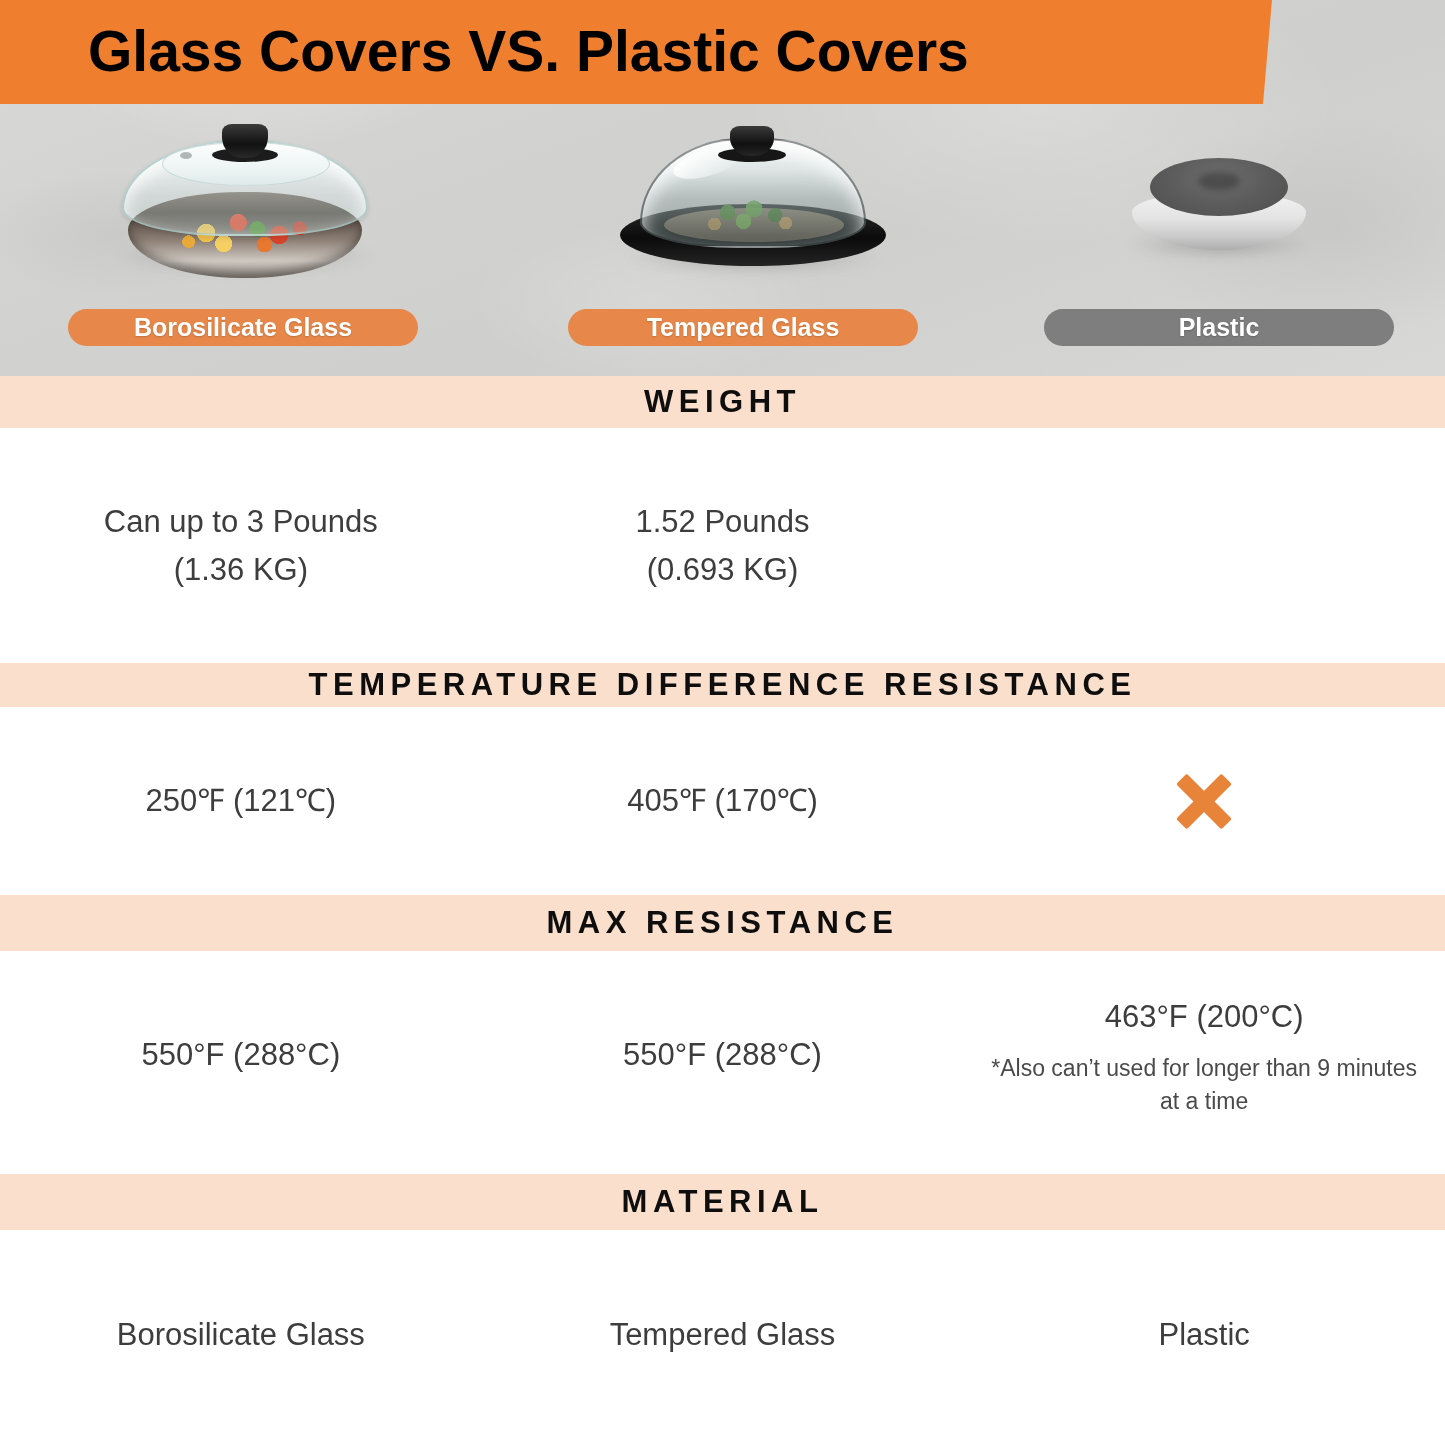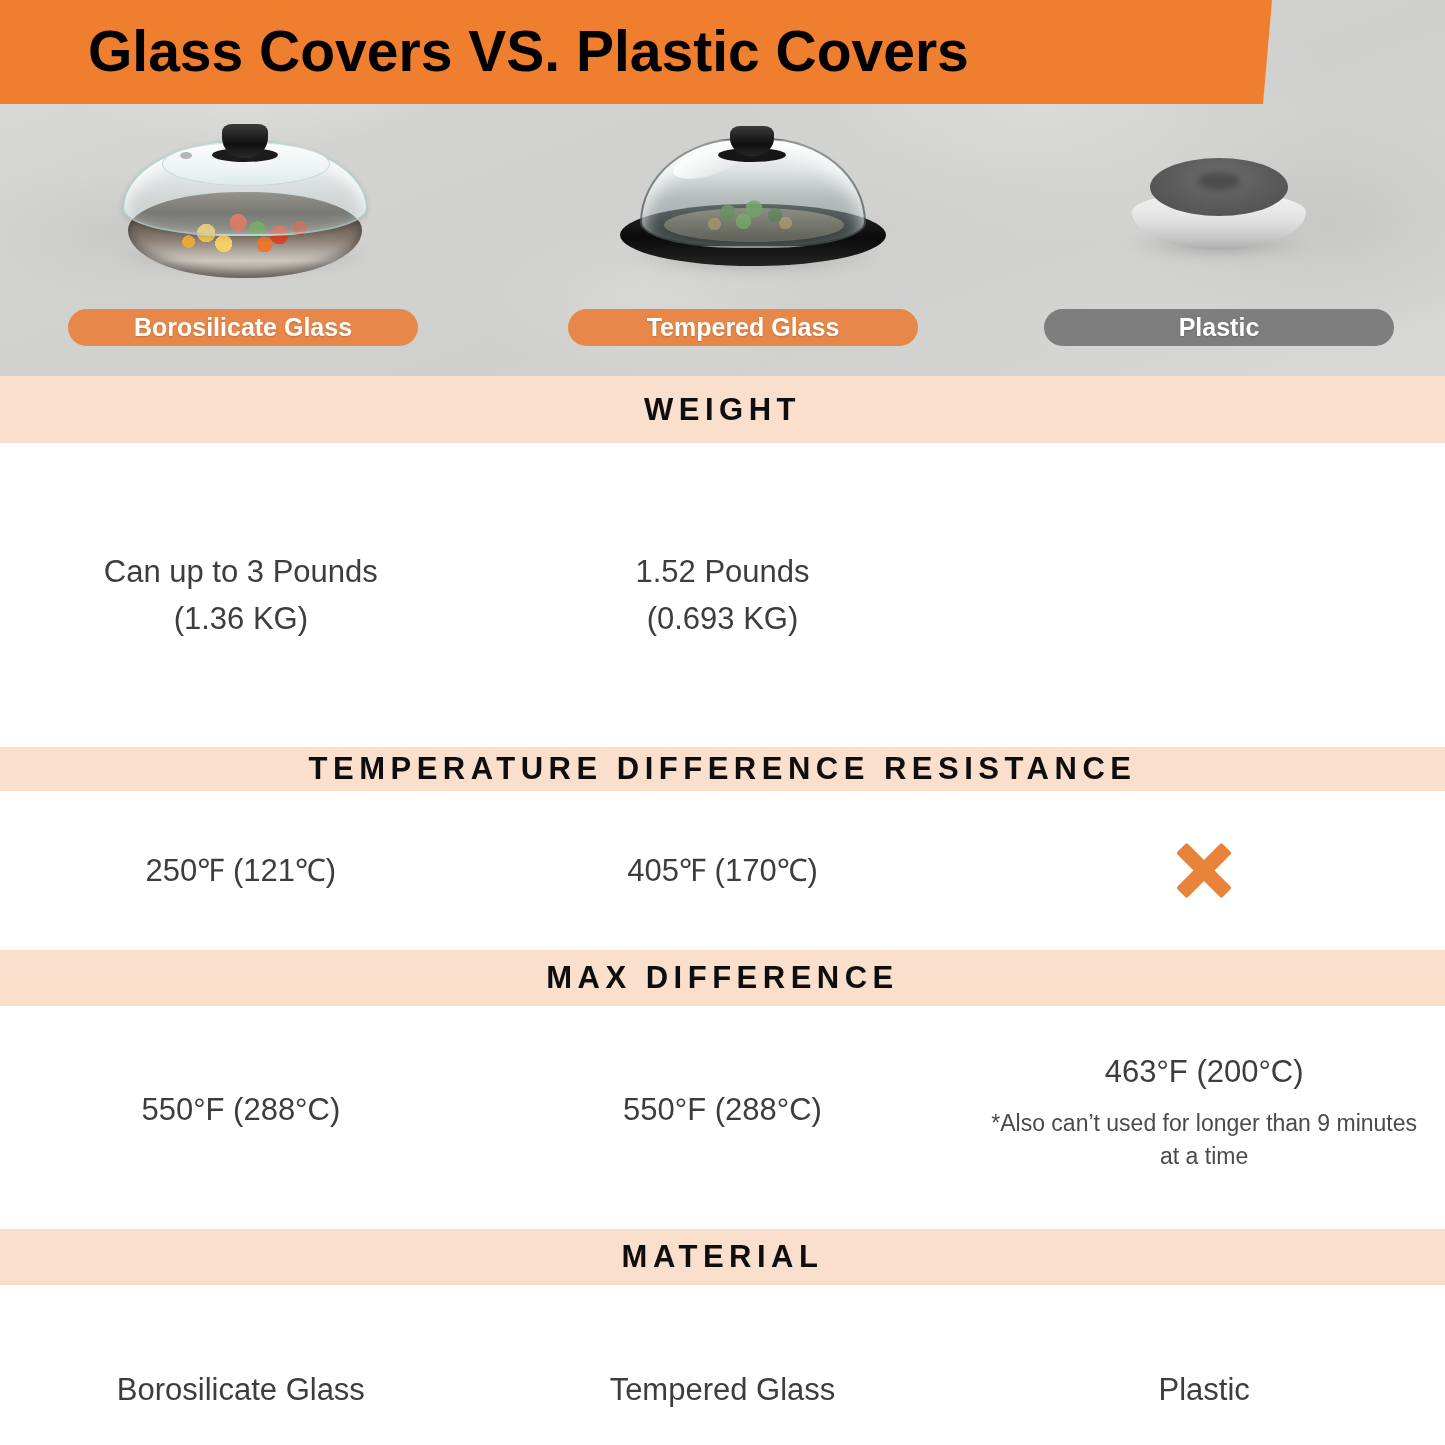--- a/index.html
+++ b/index.html
@@ -202,24 +202,24 @@
     text-align:center; padding:0 22px;
   }
   .cell .v {
     font-size:31px; color:#3d3d3d; line-height:1.52;
     font-family:"Liberation Sans", sans-serif;
   }
   .cell .note {
     font-size:23px; color:#4a4a4a; line-height:1.42; margin-top:12px;
     font-family:"Liberation Sans", sans-serif;
   }
-  .h-weight { height:67px; }
-  .r-weight { height:304px; }
+  .h-weight { height:52px; }
+  .r-weight { height:235px; }
   .h-tdr    { height:44px; }
-  .r-tdr    { height:159px;justify-content:center; }
+  .r-tdr    { height:188px;justify-content:center; }
   .h-maxt   { height:56px; }
   .r-maxt   { height:208px; }
   .h-mat    { height:56px;margin-top:15px; }
   .r-mat    { height:210px; }
 
   .xmark {
     position:relative; width:62px; height:62px;
   }
   .xmark i {
     position:absolute; left:50%; top:50%; width:64px; height:15px;
@@ -307,21 +307,21 @@
     </div>
     <div class="cell">
       <div class="xmark">
           <i></i>
           <i></i>
         </div>
     </div>
   </div>
 
   <div class="band h-maxt">
-    <div class="band-title">MAX DIFFERENCE</div>
+    <div class="band-title">MAX RESISTANCE</div>
   </div>
   <div class="row r-maxt">
     <div class="cell">
       <div class="v">550°F (288°C)</div>
     </div>
     <div class="cell">
       <div class="v">550°F (288°C)</div>
     </div>
     <div class="cell">
       <div class="v">463°F (200°C)</div>

